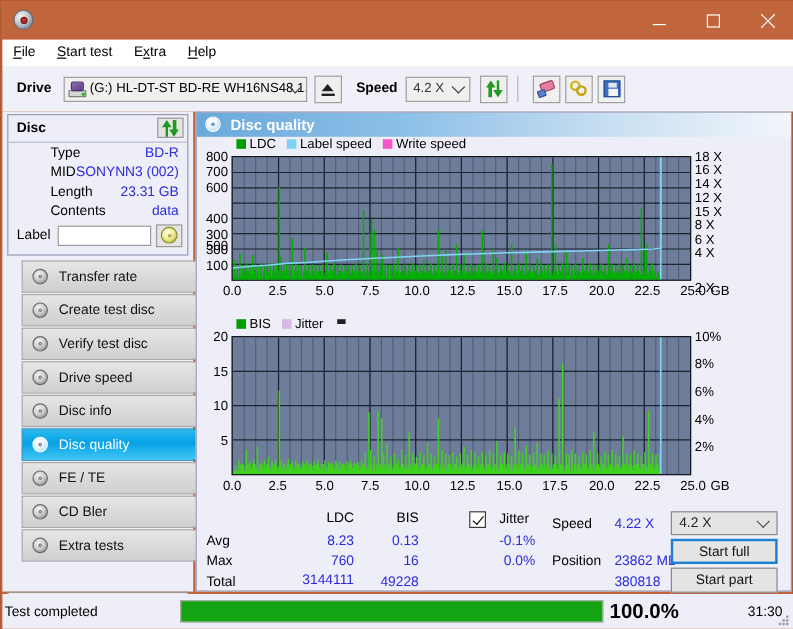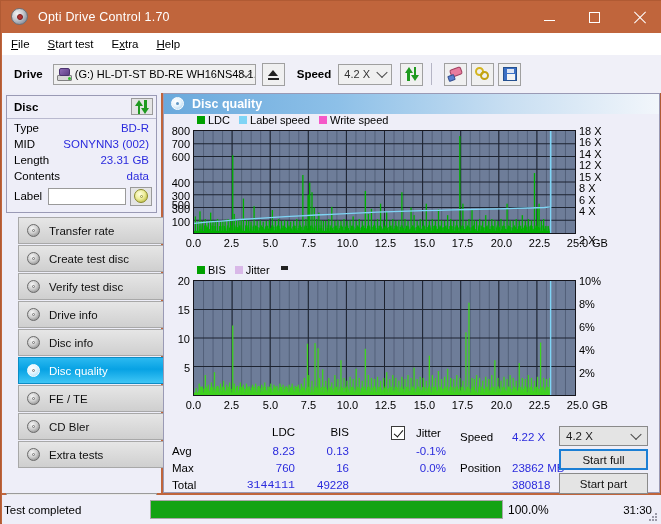--- a/index.html
+++ b/index.html
@@ -159,21 +159,21 @@
     position:absolute;left:0;top:0;width:149px;height:22px;
     border-bottom:1px solid #b9b9cf;display:flex;align-items:center;
   }
   .disc-head .t{font-weight:bold;font-size:11.5px;margin-left:7px;color:#000;}
   .disc-head .btn{
     position:absolute;right:3px;top:2px;width:22px;height:17px;
     background:#e4e4e4;border:1px solid #9a9a9a;box-sizing:border-box;
     display:flex;align-items:center;justify-content:center;
   }
   .disc-rows{position:absolute;left:0;top:24px;width:149px;}
-  .drow{display:flex;align-items:center;height:16px;padding:0 7px;box-sizing:border-box;}
+  .drow{display:flex;align-items:center;height:16px;padding:0 7px;box-sizing:border-box;margin-left:28px;}
   .drow .k{font-size:11.5px;color:#000;flex:none;}
   .drow .v{font-size:11.5px;color:#2b2bdd;margin-left:auto;}
   .label-row{display:flex;align-items:center;height:22px;padding:0 4px 0 7px;box-sizing:border-box;margin-top:1px;}
   .label-row .k{font-size:11.5px;color:#000;margin-right:6px;}
   .label-input{
     width:78px;height:17px;background:#fff;border:1px solid #9a9a9a;box-sizing:border-box;
   }
   .label-btn{
     width:22px;height:19px;background:#e4e4e4;border:1px solid #9a9a9a;
     box-sizing:border-box;margin-left:4px;display:flex;align-items:center;justify-content:center;
@@ -309,40 +309,39 @@
   .bot-status span{font-size:11.5px;color:#000;}
   .progbar{
     position:absolute;left:148px;top:5px;width:353px;height:19px;
     background:#fff;border:1px solid #a8a8a8;box-sizing:border-box;
   }
   .progfill{position:absolute;left:0;top:0;height:17px;background:#13a313;}
   .prog-pct{
     position:absolute;left:506px;top:5px;width:60px;height:19px;
     display:flex;align-items:center;
   }
-  .prog-pct span{font-size:12px;color:#000;}
+  .prog-pct span{font-size:17px;color:#000;font-weight:bold;}
   .prog-time{
     position:absolute;left:570px;top:5px;width:80px;height:19px;
     display:flex;align-items:center;justify-content:flex-end;
   }
   .prog-time span{font-size:11.5px;color:#000;}
   .grip{position:absolute;right:3px;bottom:2px;width:10px;height:10px;}
   .grip i{position:absolute;width:2px;height:2px;background:#9a9aa8;}
 </style>
 </head>
 <body>
 
 <div class="window">
 
   <div class="titlebar">
     <div class="app-icon">
       <div class="disc"></div>
         <div class="hub"></div>
     </div>
-    <div class="title-text">Opti Drive Control 1.70</div>
     <div class="win-btns">
       <div class="win-btn">
           <i class="min"></i>
         </div>
       <div class="win-btn">
           <i class="max"></i>
         </div>
       <div class="win-btn">
           <i class="cls"></i>
         </div>
@@ -468,21 +467,21 @@
             <i class="d"></i>
             <i class="h"></i>
           </span>
         <span class="txt">Verify test disc</span>
       </div>
       <div class="navbtn">
         <span class="nav-ico">
             <i class="d"></i>
             <i class="h"></i>
           </span>
-        <span class="txt">Drive info</span>
+        <span class="txt">Drive speed</span>
       </div>
       <div class="navbtn">
         <span class="nav-ico">
             <i class="d"></i>
             <i class="h"></i>
           </span>
         <span class="txt">Disc info</span>
       </div>
       <div class="navbtn active">
         <span class="nav-ico">
@@ -1705,21 +1704,21 @@
       <div class="stv" style="left:86px;top:21px;width:45px;">8.23</div>
       <div class="stv" style="left:140px;top:21px;width:45px;">0.13</div>
       <div class="stv" style="left:232px;top:21px;width:50px;">-0.1%</div>
 
       <div class="st" style="left:8px;top:38px;">Max</div>
       <div class="stv" style="left:86px;top:38px;width:45px;">760</div>
       <div class="stv" style="left:140px;top:38px;width:45px;">16</div>
       <div class="stv" style="left:232px;top:38px;width:50px;">0.0%</div>
 
       <div class="st" style="left:8px;top:55px;">Total</div>
-      <div class="stv" style="left:56px;top:54px;width:75px;font-family:Liberation Mono, monospace;">3144111</div>
+      <div class="stv" style="left:56px;top:54px;width:75px;">3144111</div>
       <div class="stv" style="left:128px;top:55px;width:57px;">49228</div>
 
       <div class="st" style="left:296px;top:7px;">Speed</div>
       <div class="stv" style="left:348px;top:7px;width:50px;text-align:left;">4.22 X</div>
       <div class="st" style="left:296px;top:38px;">Position</div>
       <div class="stv" style="left:348px;top:38px;width:60px;text-align:left;">23862 MB</div>
       <div class="st" style="left:296px;top:55px;margin-top:28px;">Samples</div>
       <div class="stv" style="left:348px;top:55px;width:60px;text-align:left;">380818</div>
 
       <div class="spd-combo">

